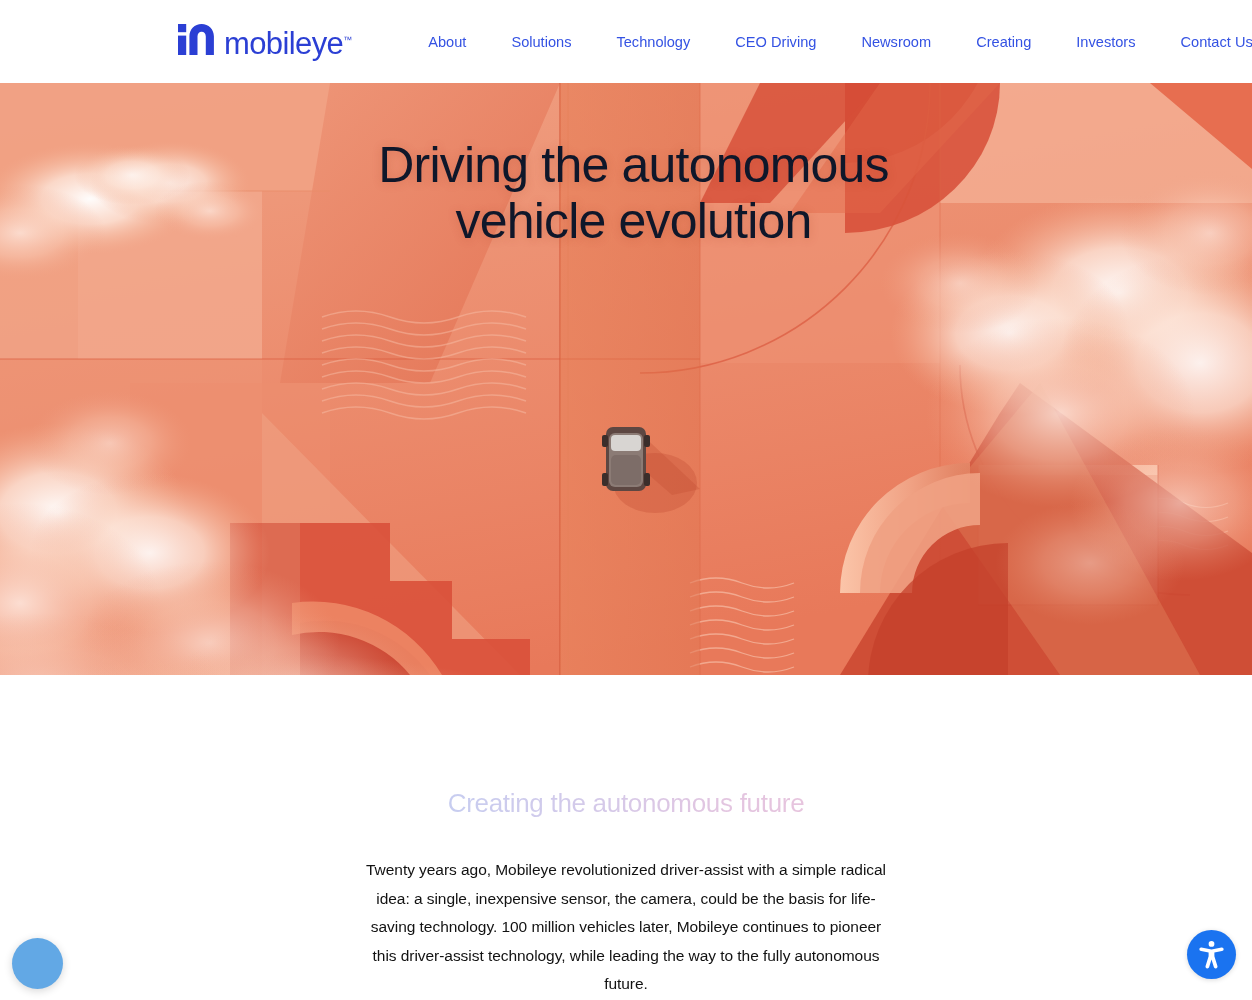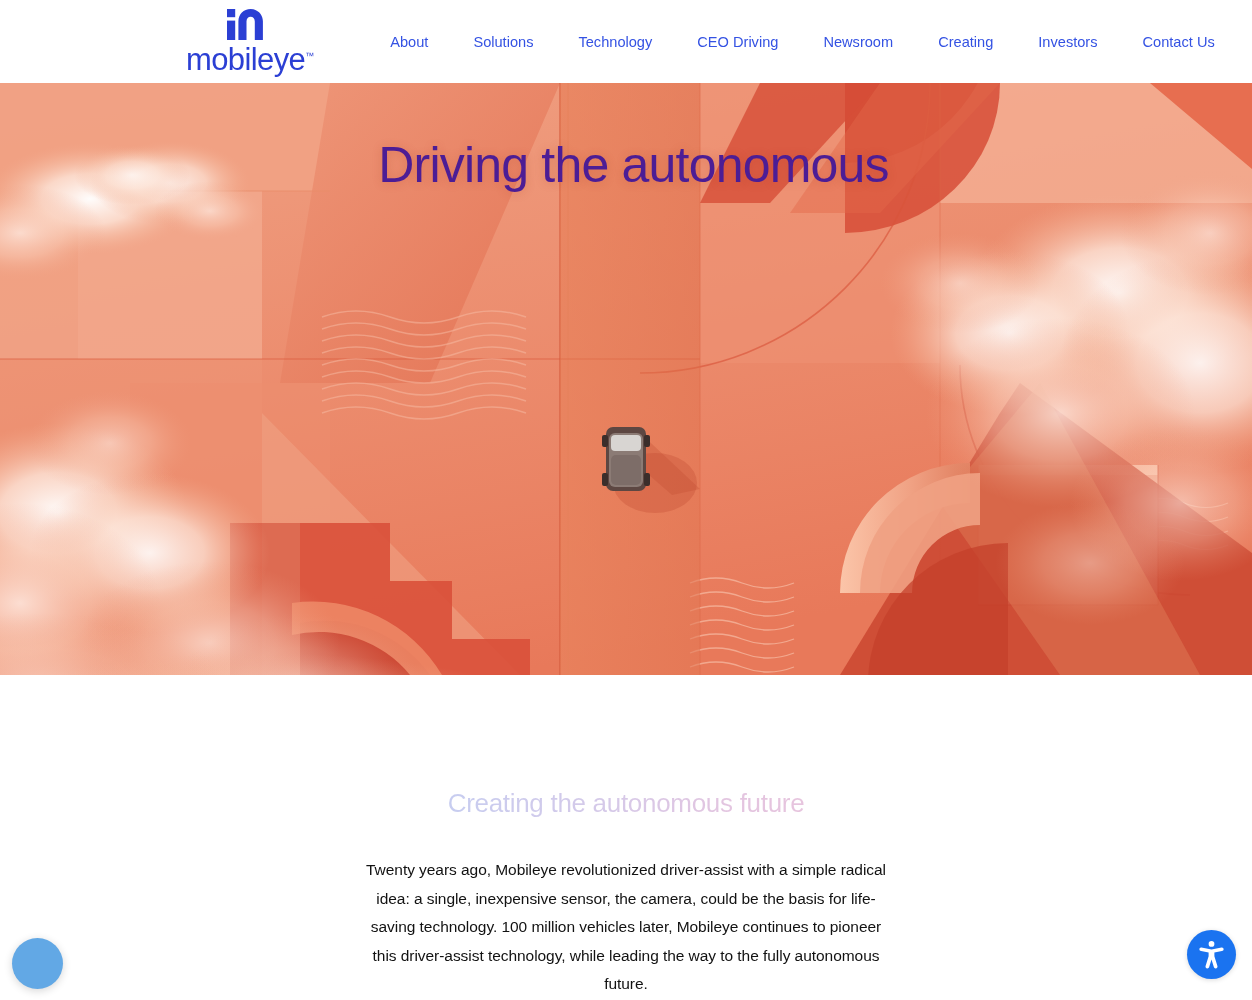--- a/index.html
+++ b/index.html
@@ -13,22 +13,22 @@
   .page { position:relative; width:1252px; height:1000px; background:#fff; }
 
   
   .header {
     position:relative; z-index:20;
     height:83px; width:100%;
     background:#ffffff;
     display:flex; align-items:center;
   }
   .logo-wrap {
-    display:flex; align-items:center; gap:0;
-    margin-left:178px; text-decoration:none; cursor:pointer;flex-direction:column;
+    display:flex; gap:0;
+    margin-left:178px; text-decoration:none; cursor:pointer;
   }
   .logo-mark { width:38px; height:31px; display:block; flex:0 0 auto; }
   .logo-word {
     margin-left:8px;
     font-size:31px; line-height:31px;
     letter-spacing:-0.6px;
     color:#2b3fd4; font-weight:400;
     position:relative; top:1px;
   }
   .logo-tm { font-size:9px; vertical-align:super; letter-spacing:0; }
@@ -50,21 +50,21 @@
     overflow:hidden;
     background:#e8714f;
   }
   .hero-art { position:absolute; inset:0; overflow:hidden; }
   .hero-art svg { position:absolute; inset:0; width:100%; height:100%; display:block; }
 
   .hero-title {
     position:absolute; left:0; right:0; top:54px;
     z-index:5;
     text-align:center;
-    color:#4c1d95;
+    color:#0f172a;
     font-size:50px; line-height:56px;
     font-weight:400;
     letter-spacing:-0.8px;
     text-shadow:0 1px 10px rgba(170,60,30,.25);
     padding-left:15px;
   }
 
   
   .intro {
     position:relative;
@@ -306,20 +306,21 @@
           <ellipse cx="1090" cy="480" rx="95" ry="62" fill="url(#cloudP)" opacity=".42"></ellipse>
 
           <ellipse cx="260" cy="640" rx="300" ry="70" fill="url(#cloudW)" opacity=".55"></ellipse>
           <ellipse cx="40" cy="600" rx="180" ry="70" fill="url(#cloudP)" opacity=".55"></ellipse>
         </g>
       </svg>
     </div>
 
     <h1 class="hero-title">
       <span>Driving the autonomous</span><br>
+      <span>vehicle evolution</span>
     </h1>
   </section>
 
   <section class="intro">
     <h2 class="intro-heading">
       <span class="grad-line l1">Creating the autonomous future</span>
     </h2>
     <p class="intro-body">Twenty years ago, Mobileye revolutionized driver-assist with a simple radical idea: a single, inexpensive sensor, the camera, could be the basis for life-saving technology. 100 million vehicles later, Mobileye continues to pioneer this driver-assist technology, while leading the way to the fully autonomous future.</p>
   </section>
 

